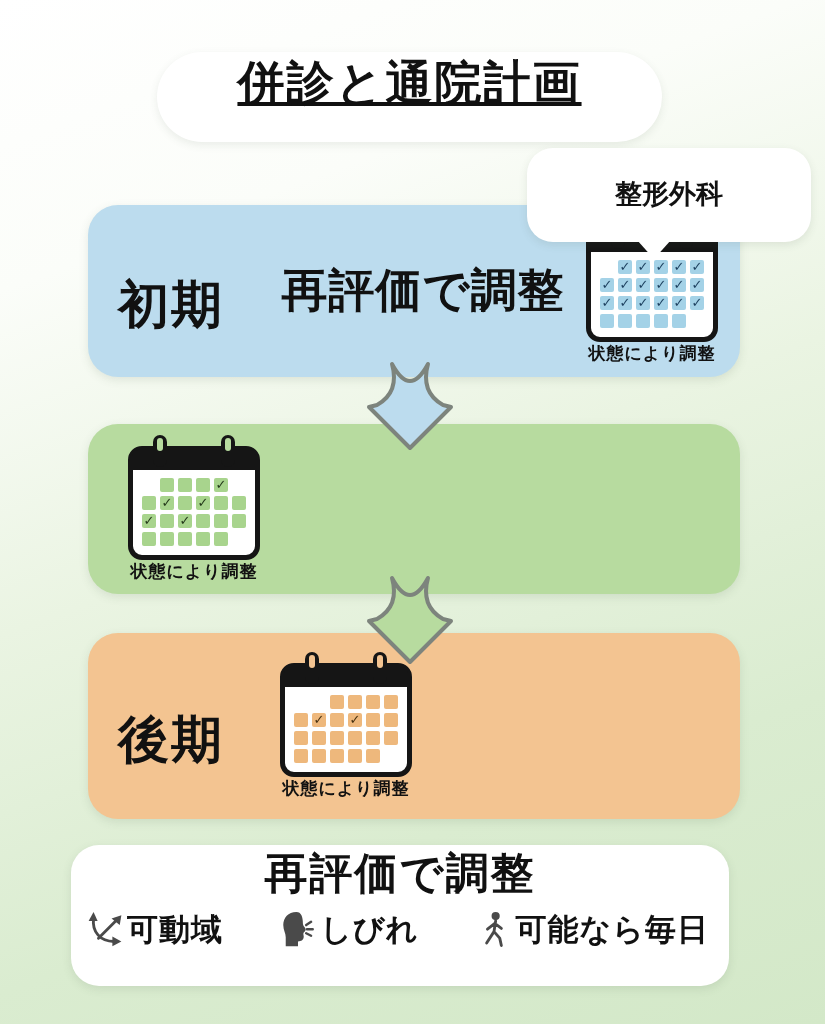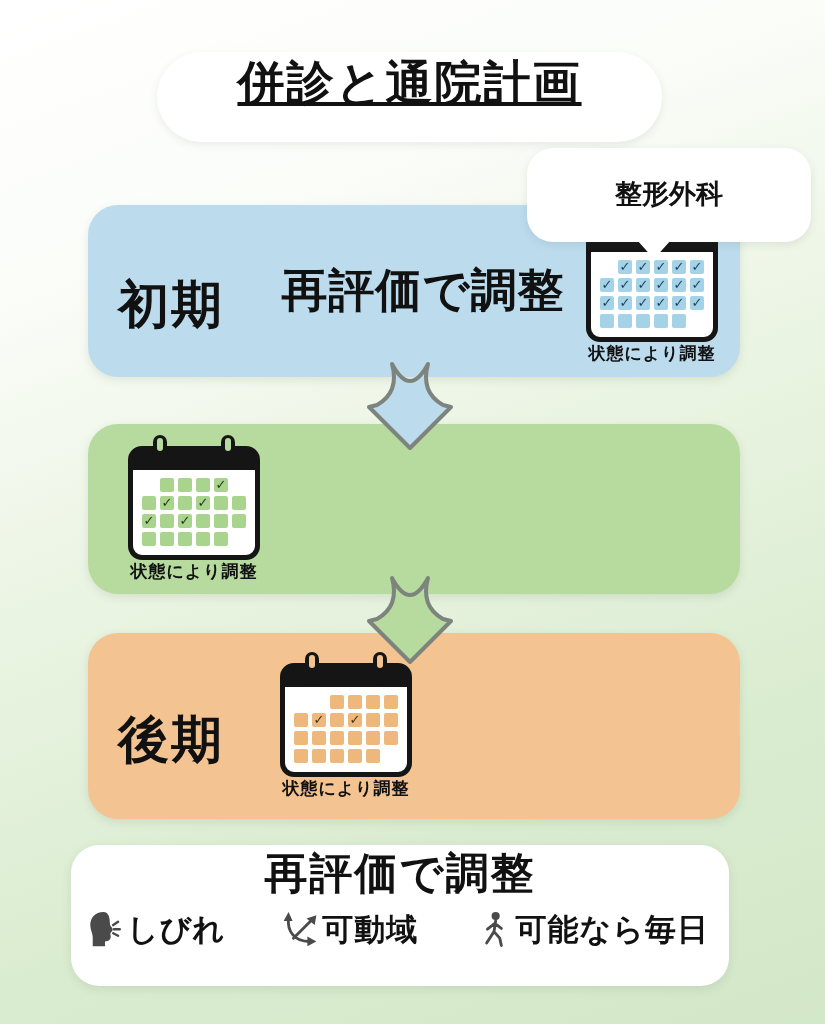--- a/index.html
+++ b/index.html
@@ -240,39 +240,39 @@
     </div>
   </div>
 
   <div class="reeval">
     <div class="reeval-title">再評価で調整</div>
     <div class="reeval-items">
 
 
       <div class="reeval-item">
         <svg class="ricon" viewBox="0 0 44 48">
-          <path fill="#4a4a4a" d="M20 2 C10 2 4 9 4 18 C4 24 7 28 7 33 L7 44 L22 44 L22 38 C26 38 29 36 29 32 C29 30 28 29 29 27 C31 26 32 24 31 22 C30 20 28 19 28 16 C28 8 26 2 20 2 Z"></path>
-          <path d="M32 18 L38 14 M33 23 L40 23 M32 28 L38 31" stroke="#4a4a4a" stroke-width="3" stroke-linecap="round" fill="none"></path>
-        </svg>
-        <span class="lbl">しびれ</span>
-      </div>
-
-      <div class="reeval-item">
-        <svg class="ricon" viewBox="0 0 44 48">
           <path d="M8 10 C6 26 16 38 33 38" stroke="#4a4a4a" stroke-width="3.5" fill="none" stroke-linecap="round"></path>
           <path fill="#4a4a4a" d="M8 2 L13 13 L2 13 Z"></path>
           <path fill="#4a4a4a" d="M42 38 L31 32 L31 44 Z"></path>
           <path d="M14 34 L36 12" stroke="#4a4a4a" stroke-width="3.5" fill="none" stroke-linecap="round"></path>
           <path fill="#4a4a4a" d="M42 6 L40 18 L30 10 Z"></path>
         </svg>
         <span class="lbl">可動域</span>
       </div>
 
       <div class="reeval-item">
         <svg class="ricon" viewBox="0 0 44 48">
+          <path fill="#4a4a4a" d="M20 2 C10 2 4 9 4 18 C4 24 7 28 7 33 L7 44 L22 44 L22 38 C26 38 29 36 29 32 C29 30 28 29 29 27 C31 26 32 24 31 22 C30 20 28 19 28 16 C28 8 26 2 20 2 Z"></path>
+          <path d="M32 18 L38 14 M33 23 L40 23 M32 28 L38 31" stroke="#4a4a4a" stroke-width="3" stroke-linecap="round" fill="none"></path>
+        </svg>
+        <span class="lbl">しびれ</span>
+      </div>
+
+      <div class="reeval-item">
+        <svg class="ricon" viewBox="0 0 44 48">
           <circle cx="24" cy="7" r="5" fill="#4a4a4a"></circle>
           <path d="M24 13 L22 26 M22 26 L13 40 M22 26 L29 34 L31 43 M23 16 L14 23 M23 16 L31 22" stroke="#4a4a4a" stroke-width="3.5" fill="none" stroke-linecap="round" stroke-linejoin="round"></path>
         </svg>
         <span class="lbl">可能なら毎日</span>
       </div>
 
     </div>
   </div>
 
 </div>

